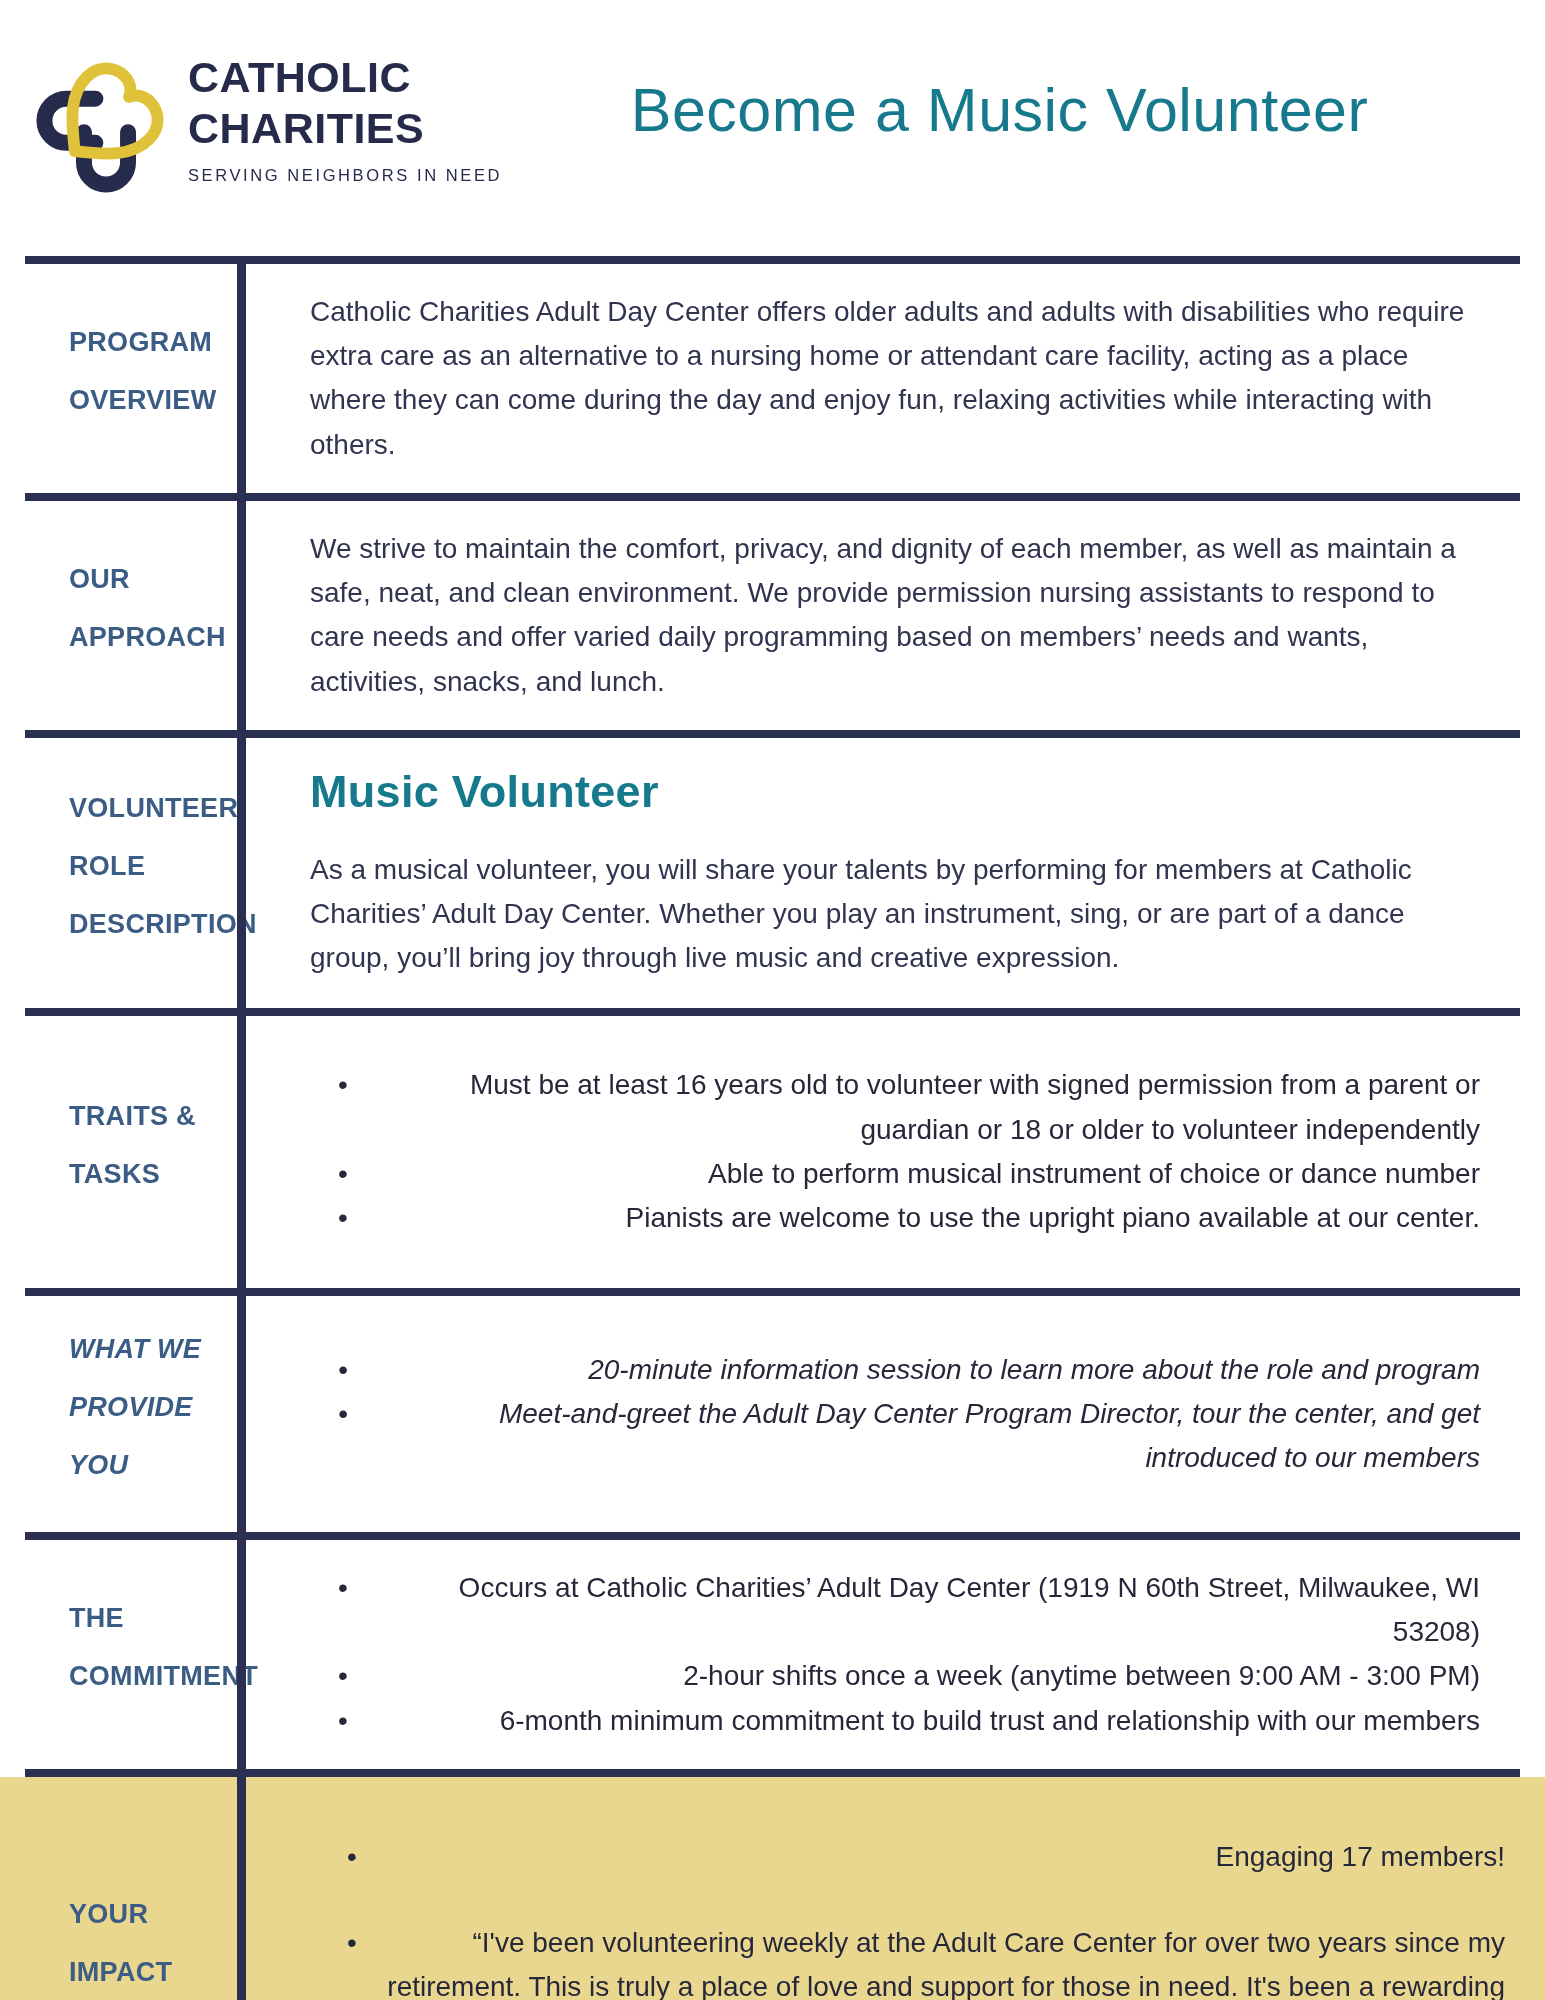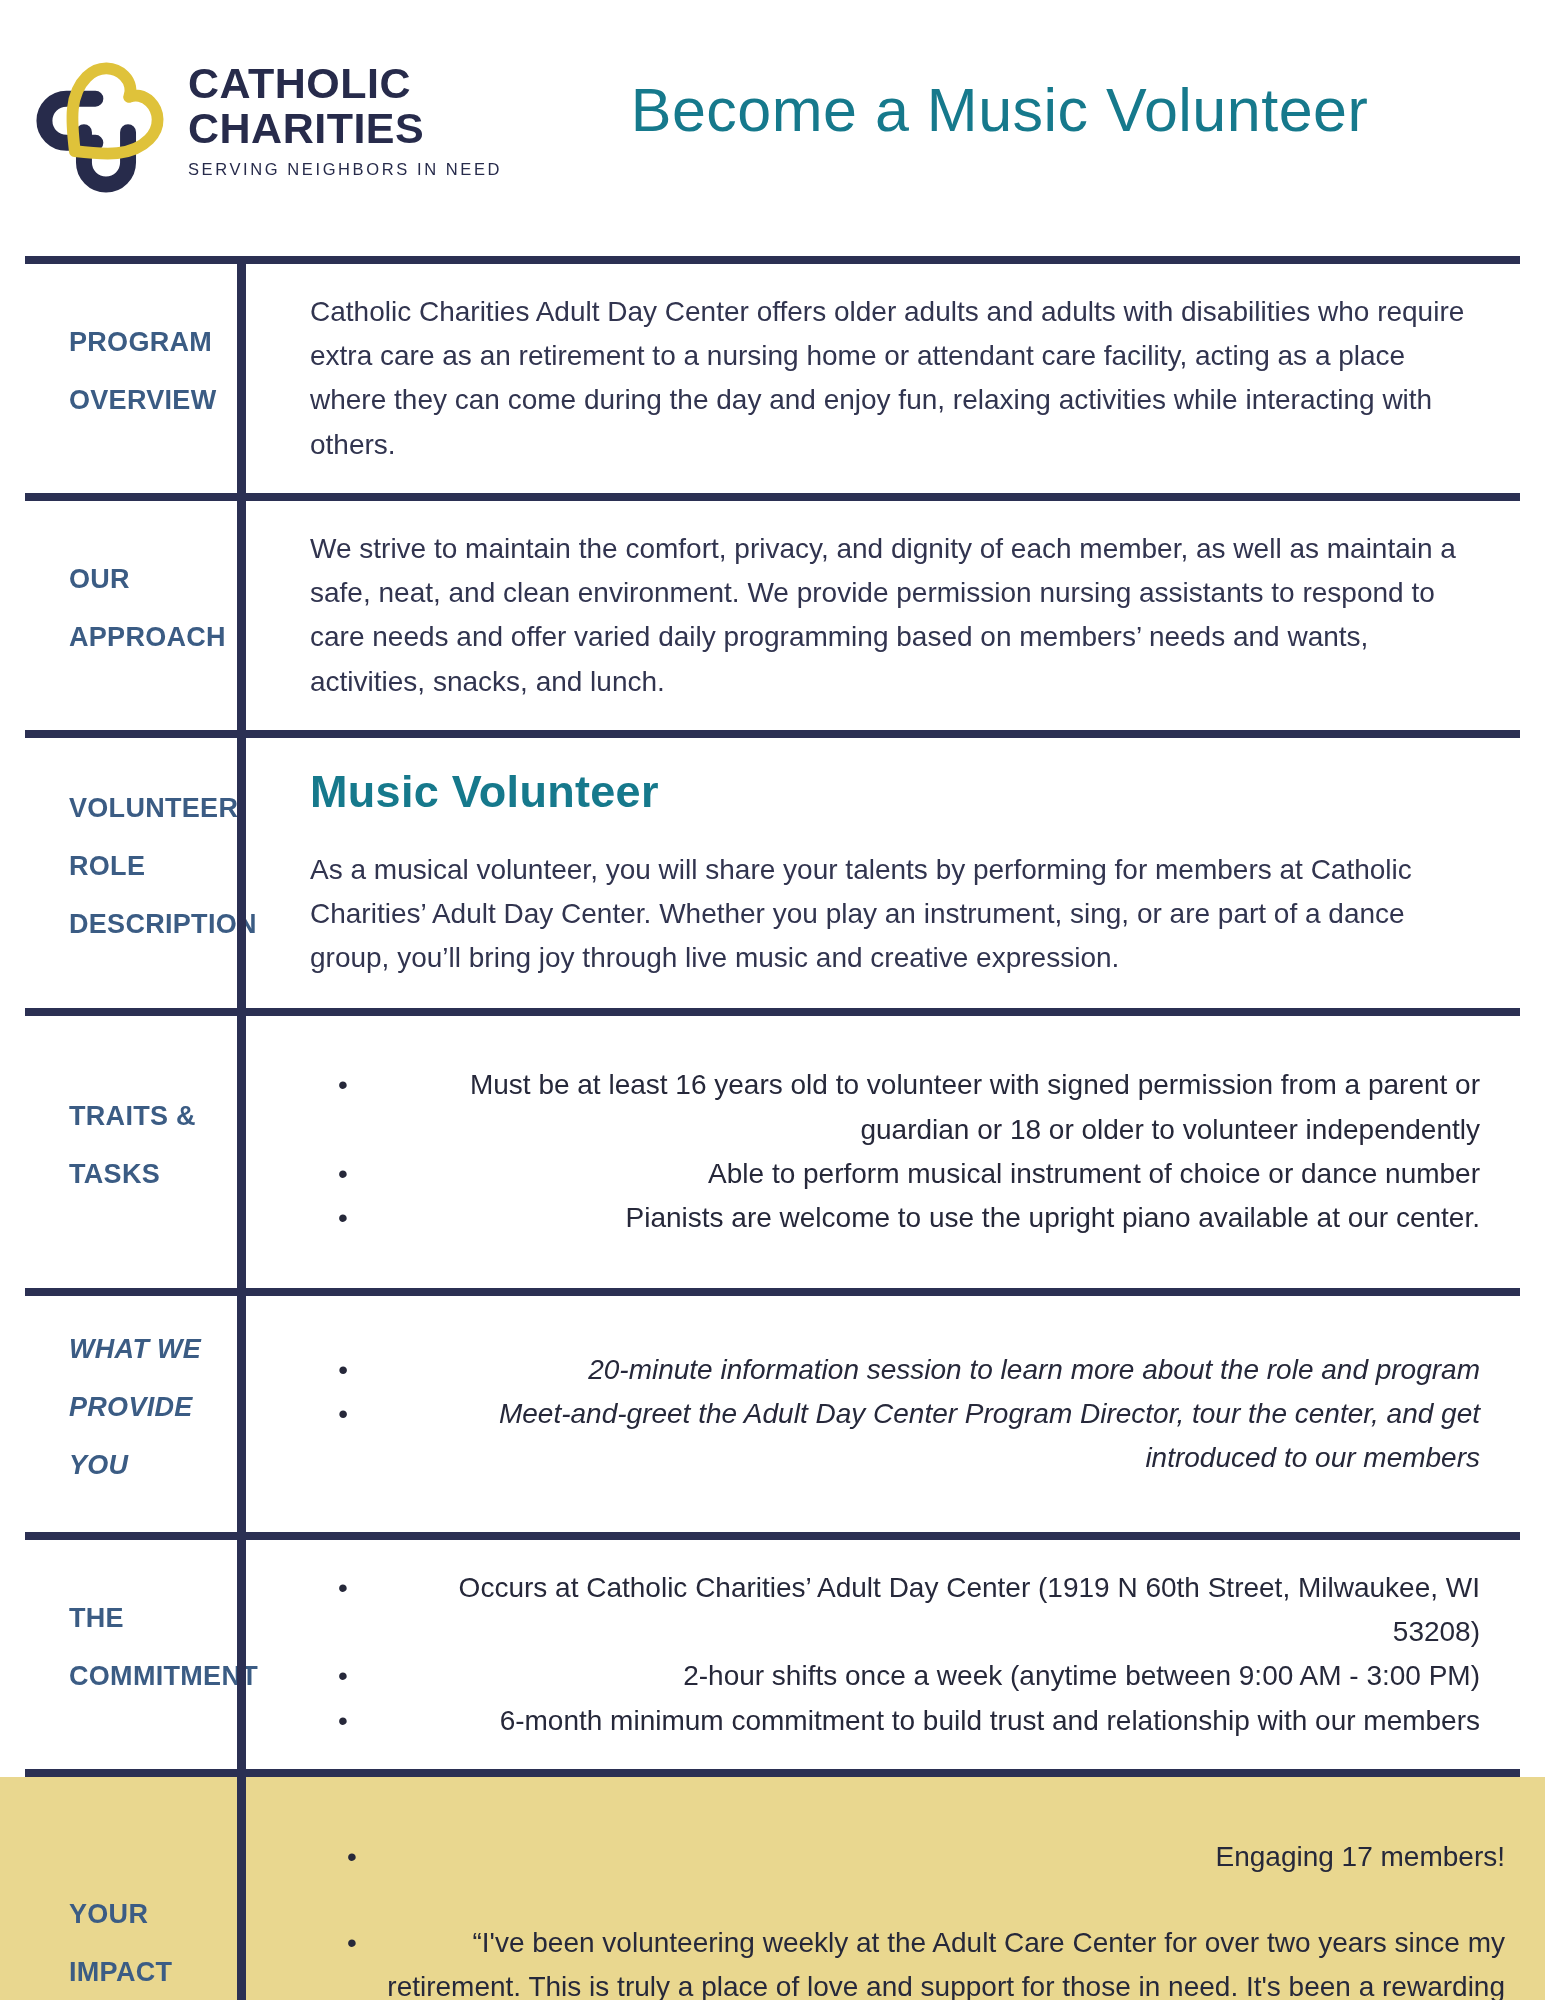--- a/index.html
+++ b/index.html
@@ -5,21 +5,21 @@
   html,body{margin:0;padding:0;background:#ffffff;}
   .page{
     width:1545px;height:2000px;overflow:hidden;background:#ffffff;
     font-family:"Liberation Sans",sans-serif;display:flex;flex-direction:column;
     position:relative;
   }
   
   header{display:flex;align-items:center;padding:44px 48px 0 30px;}
   .logo{display:flex;align-items:center;}
   .logo-mark{width:152px;height:152px;flex:0 0 auto;}
-  .logo-text{margin-left:6px;display:flex;flex-direction:column;}
+  .logo-text{margin-left:6px;display:flex;flex-direction:column;gap:6px;}
   .logo-line{font-size:43px;font-weight:bold;color:#272B4B;line-height:1.04;letter-spacing:.5px;}
   .logo-tagline{margin-top:10px;font-size:16.5px;color:#272B4B;letter-spacing:2.6px;white-space:nowrap;}
   .title{flex:1;text-align:center;margin:0 0 20px 0;font-size:61px;font-weight:normal;color:#16798C;letter-spacing:.5px;}
   
   .body-wrap{flex:1;display:flex;flex-direction:column;position:relative;margin-top:60px;}
   .table{margin:0 25px;border-bottom:8px solid #2B3053;}
   .row{display:grid;grid-template-columns:237px 1fr;border-top:8px solid #2B3053;}
   .label-cell{display:flex;align-items:center;padding:4px 8px 18px 44px;}
   .label{font-size:27px;font-weight:bold;color:#3B5C84;line-height:2.15;letter-spacing:.3px;}
   .content-cell{display:flex;flex-direction:column;justify-content:center;padding:26px 40px 26px 48px;}
@@ -64,21 +64,21 @@
 
   <div class="body-wrap">
 
     <div class="table">
 
       <section class="row r1">
         <div class="label-cell">
           <span class="label">PROGRAM OVERVIEW</span>
         </div>
         <div class="content-cell">
-          <p>Catholic Charities Adult Day Center offers older adults and adults with disabilities who require extra care as an retirement to a nursing home or attendant care facility, acting as a place where they can come during the day and enjoy fun, relaxing activities while interacting with others.</p>
+          <p>Catholic Charities Adult Day Center offers older adults and adults with disabilities who require extra care as an alternative to a nursing home or attendant care facility, acting as a place where they can come during the day and enjoy fun, relaxing activities while interacting with others.</p>
         </div>
       </section>
 
       <section class="row r2">
         <div class="label-cell">
           <span class="label">OUR APPROACH</span>
         </div>
         <div class="content-cell">
           <p>We strive to maintain the comfort, privacy, and dignity of each member, as well as maintain a safe, neat, and clean environment. We provide permission nursing assistants to respond to care needs and offer varied daily programming based on members’ needs and wants, activities, snacks, and lunch.</p>
         </div>

